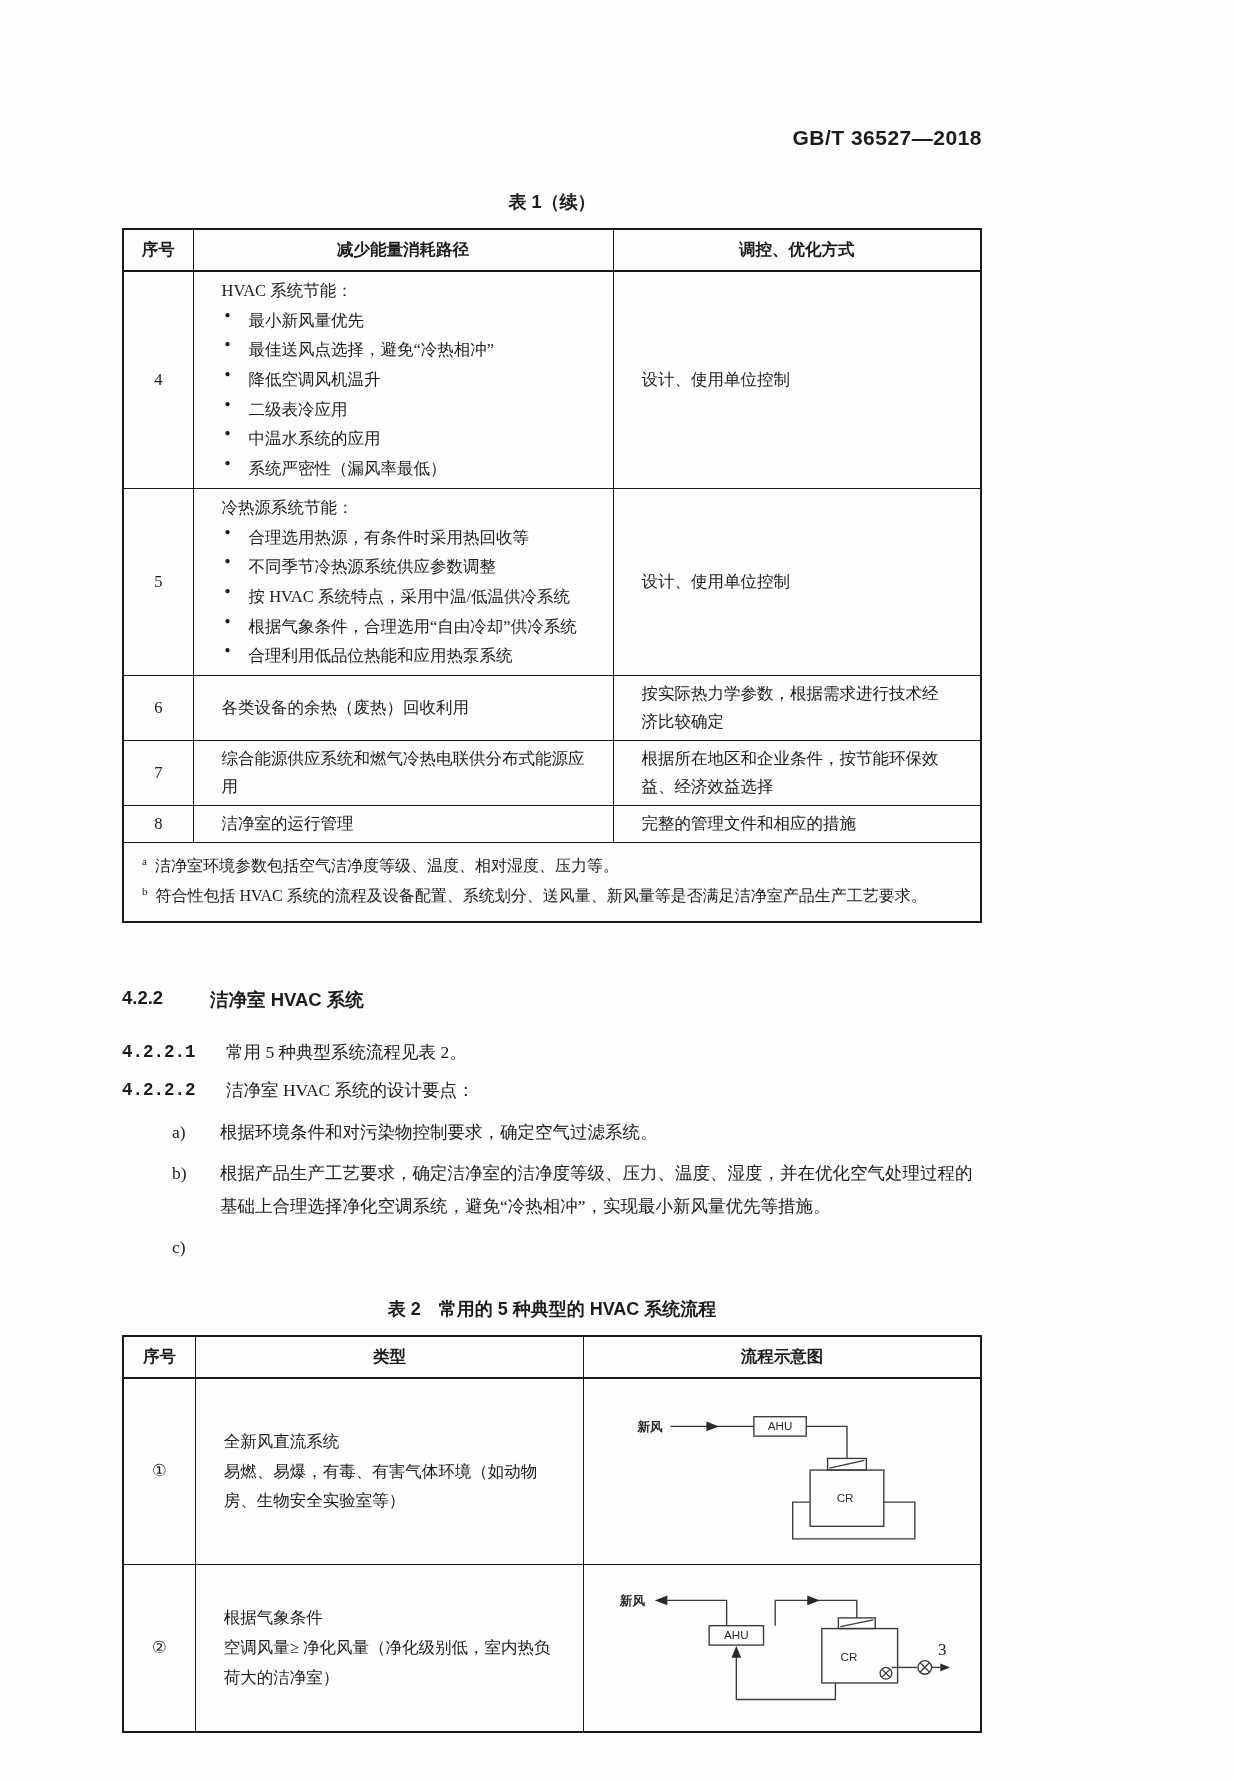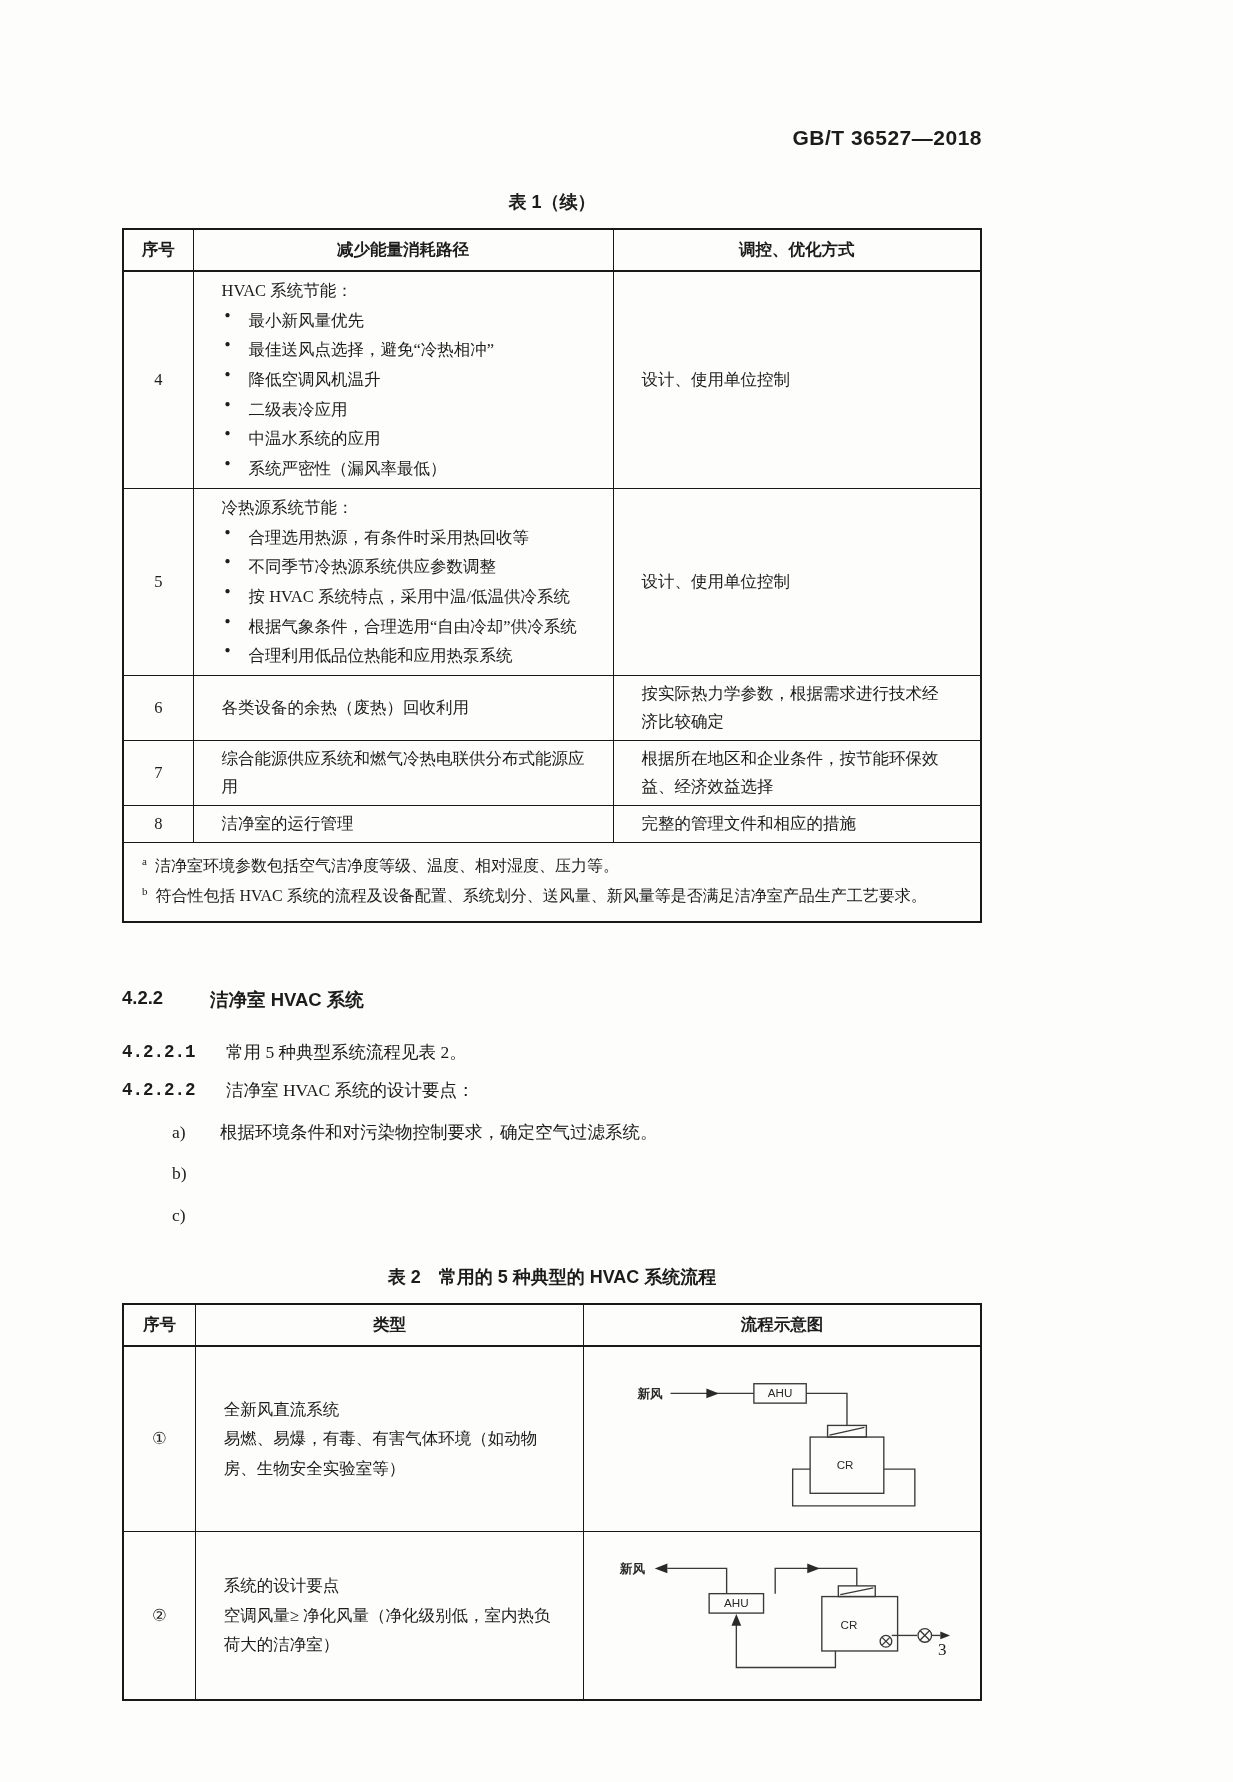--- a/index.html
+++ b/index.html
@@ -151,20 +151,21 @@
       <span>洁净室 HVAC 系统的设计要点：</span>
     </div>
 
     <div class="abc-list">
       <div class="abc">
         <span class="abc-marker">a)</span>
         <span class="abc-text">根据环境条件和对污染物控制要求，确定空气过滤系统。</span>
       </div>
       <div class="abc">
         <span class="abc-marker">b)</span>
+        <span class="abc-text">根据产品生产工艺要求，确定洁净室的洁净度等级、压力、温度、湿度，并在优化空气处理过程的基础上合理选择净化空调系统，避免“冷热相冲”，实现最小新风量优先等措施。</span>
       </div>
       <div class="abc">
         <span class="abc-marker">c)</span>
       </div>
     </div>
 
     <div class="t-title t2-title">表 2　常用的 5 种典型的 HVAC 系统流程</div>
 
     <table class="std">
       <colgroup>
@@ -198,21 +199,21 @@
               <line x1="214" y1="77" x2="250" y2="69"></line>
               <rect x="194" y="79" width="76" height="58"></rect>
               <text class="box-lbl" x="230" y="112" text-anchor="middle">CR</text>
               <path d="M194,112 H176 V150 H302 V112 H270"></path>
             </svg>
           </td>
         </tr>
         <tr style="height:168px;">
           <td class="num-cell">②</td>
           <td>
-            <div class="cell-title">系统的设计要点</div>
+            <div class="cell-title">根据气象条件</div>
             <div class="cell-title">空调风量≥ 净化风量（净化级别低，室内热负荷大的洁净室）</div>
           </td>
           <td class="diagram-cell">
             <svg class="diag" width="340" height="150" viewBox="0 0 350 150">
               <text class="lbl" x="8" y="31">新风</text>
               <polygon points="44,26 57,21 57,31"></polygon>
               <path d="M57,26 H118 V52"></path>
               <rect x="100" y="52" width="56" height="20"></rect>
               <text class="box-lbl" x="128" y="66" text-anchor="middle">AHU</text>
               <path d="M168,52 V26 H252 V44"></path>

